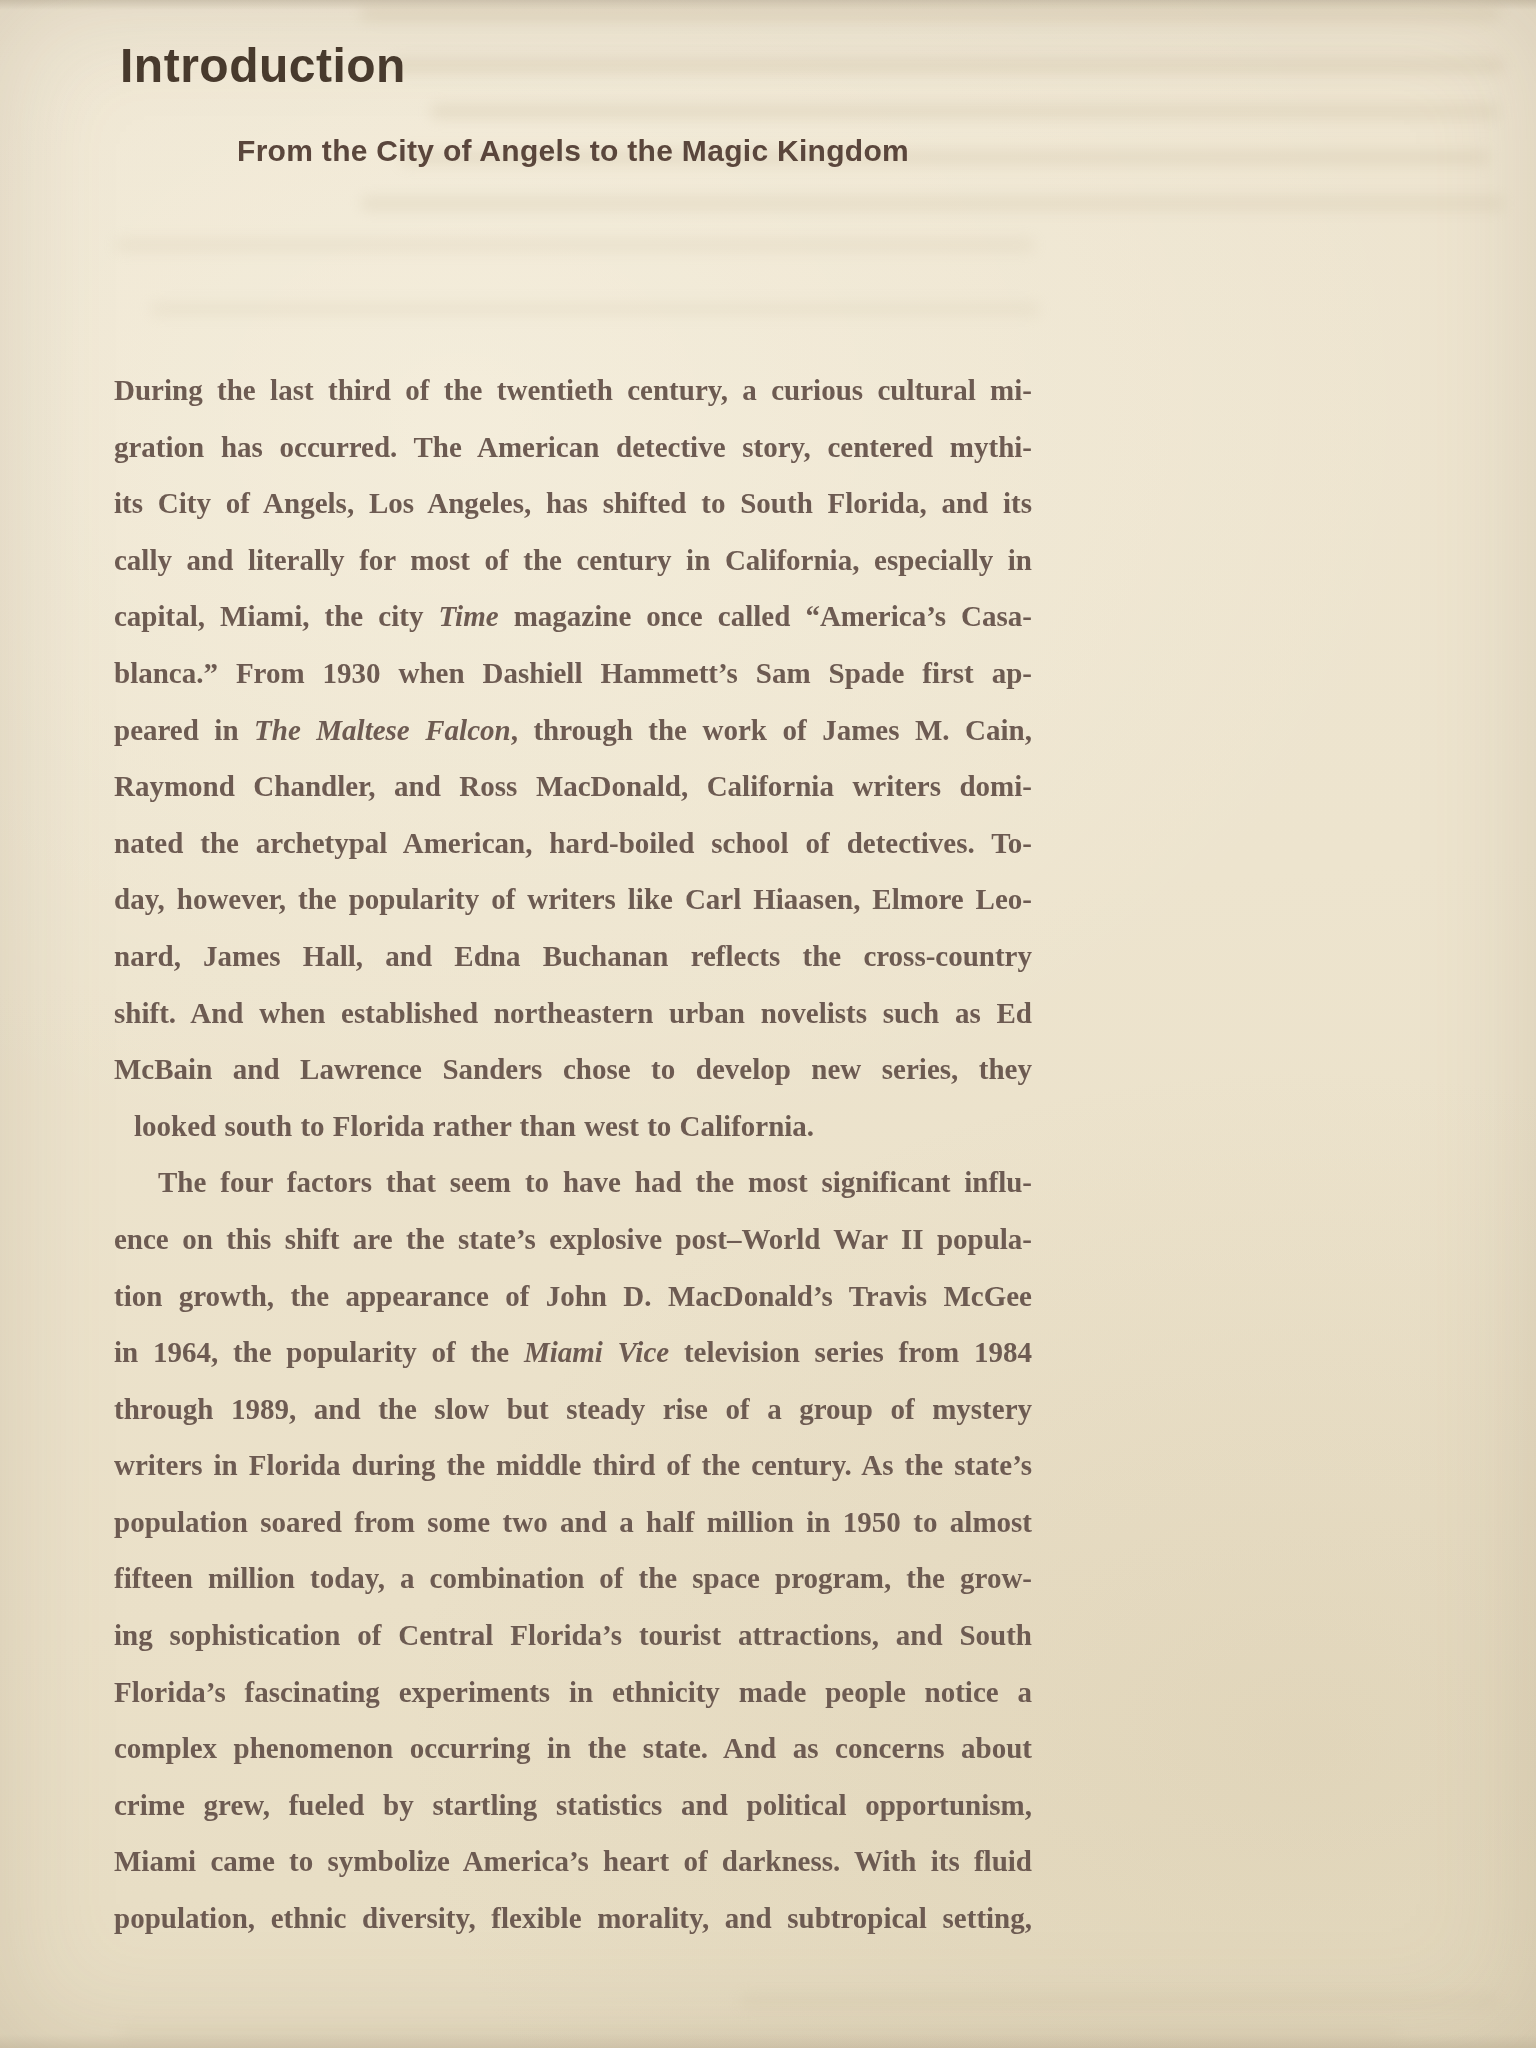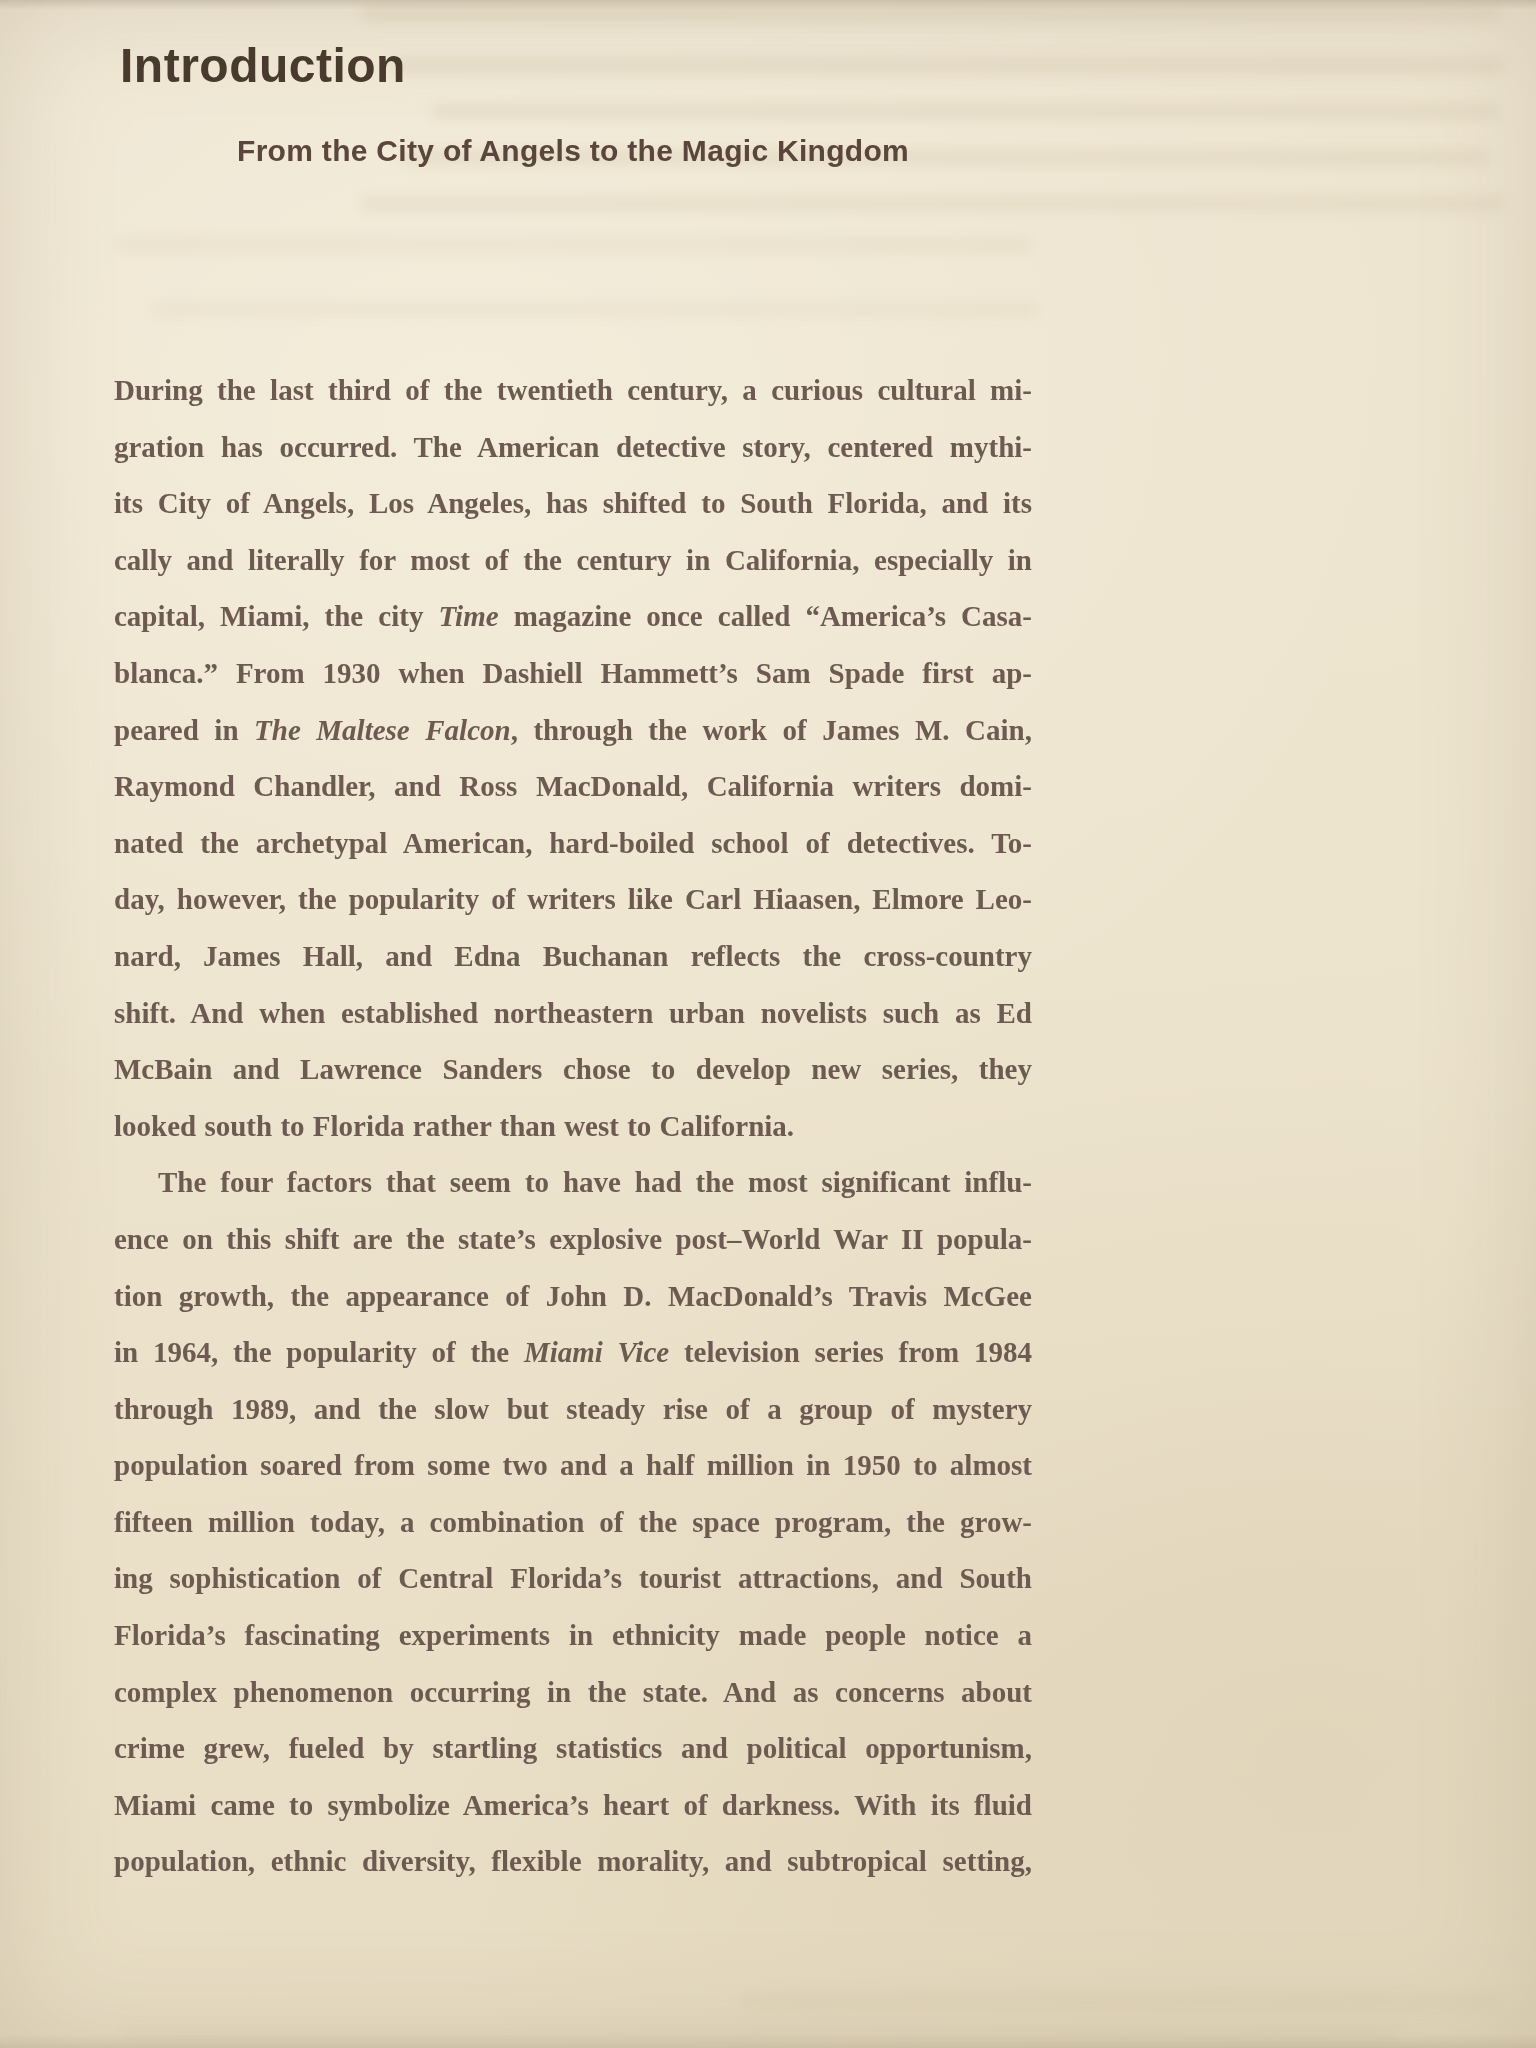--- a/index.html
+++ b/index.html
@@ -69,21 +69,21 @@
     font-weight: bold;
   }
   .text-line {
     height: 56.6px;
     line-height: 56.6px;
     text-align: justify;
     text-align-last: justify;
     white-space: normal;
     word-spacing: 1px;
   }
-  .text-line.no-just { text-align-last: left; }
+  .text-line.no-just { text-align-last: left; margin-left: 20px; }
   .text-line.indent { padding-left: 44px; }
   .text-line .it { font-style: italic; }
 </style>
 </head>
 <body>
 
 <div class="photo">
 
   <div class="ghost" style="left:360px; top:6px;   width:1140px; height:15px; opacity:0.32;"></div>
   <div class="ghost" style="left:390px; top:58px;  width:1115px; height:15px; opacity:0.30;"></div>
@@ -112,20 +112,21 @@
       <div class="text-line"><span>day, however, the popularity of writers like Carl Hiaasen, Elmore Leo-</span></div>
       <div class="text-line"><span>nard, James Hall, and Edna Buchanan reflects the cross-country</span></div>
       <div class="text-line"><span>shift. And when established northeastern urban novelists such as Ed</span></div>
       <div class="text-line"><span>McBain and Lawrence Sanders chose to develop new series, they</span></div>
       <div class="text-line no-just"><span>looked south to Florida rather than west to California.</span></div>
       <div class="text-line indent"><span>The four factors that seem to have had the most significant influ-</span></div>
       <div class="text-line"><span>ence on this shift are the state’s explosive post–World War II popula-</span></div>
       <div class="text-line"><span>tion growth, the appearance of John D. MacDonald’s Travis McGee</span></div>
       <div class="text-line"><span>in 1964, the popularity of the </span><span class="it">Miami Vice</span><span> television series from 1984</span></div>
       <div class="text-line"><span>through 1989, and the slow but steady rise of a group of mystery</span></div>
+      <div class="text-line"><span>writers in Florida during the middle third of the century. As the state’s</span></div>
       <div class="text-line"><span>population soared from some two and a half million in 1950 to almost</span></div>
       <div class="text-line"><span>fifteen million today, a combination of the space program, the grow-</span></div>
       <div class="text-line"><span>ing sophistication of Central Florida’s tourist attractions, and South</span></div>
       <div class="text-line"><span>Florida’s fascinating experiments in ethnicity made people notice a</span></div>
       <div class="text-line"><span>complex phenomenon occurring in the state. And as concerns about</span></div>
       <div class="text-line"><span>crime grew, fueled by startling statistics and political opportunism,</span></div>
       <div class="text-line"><span>Miami came to symbolize America’s heart of darkness. With its fluid</span></div>
       <div class="text-line"><span>population, ethnic diversity, flexible morality, and subtropical setting,</span></div>
     </div>
 

